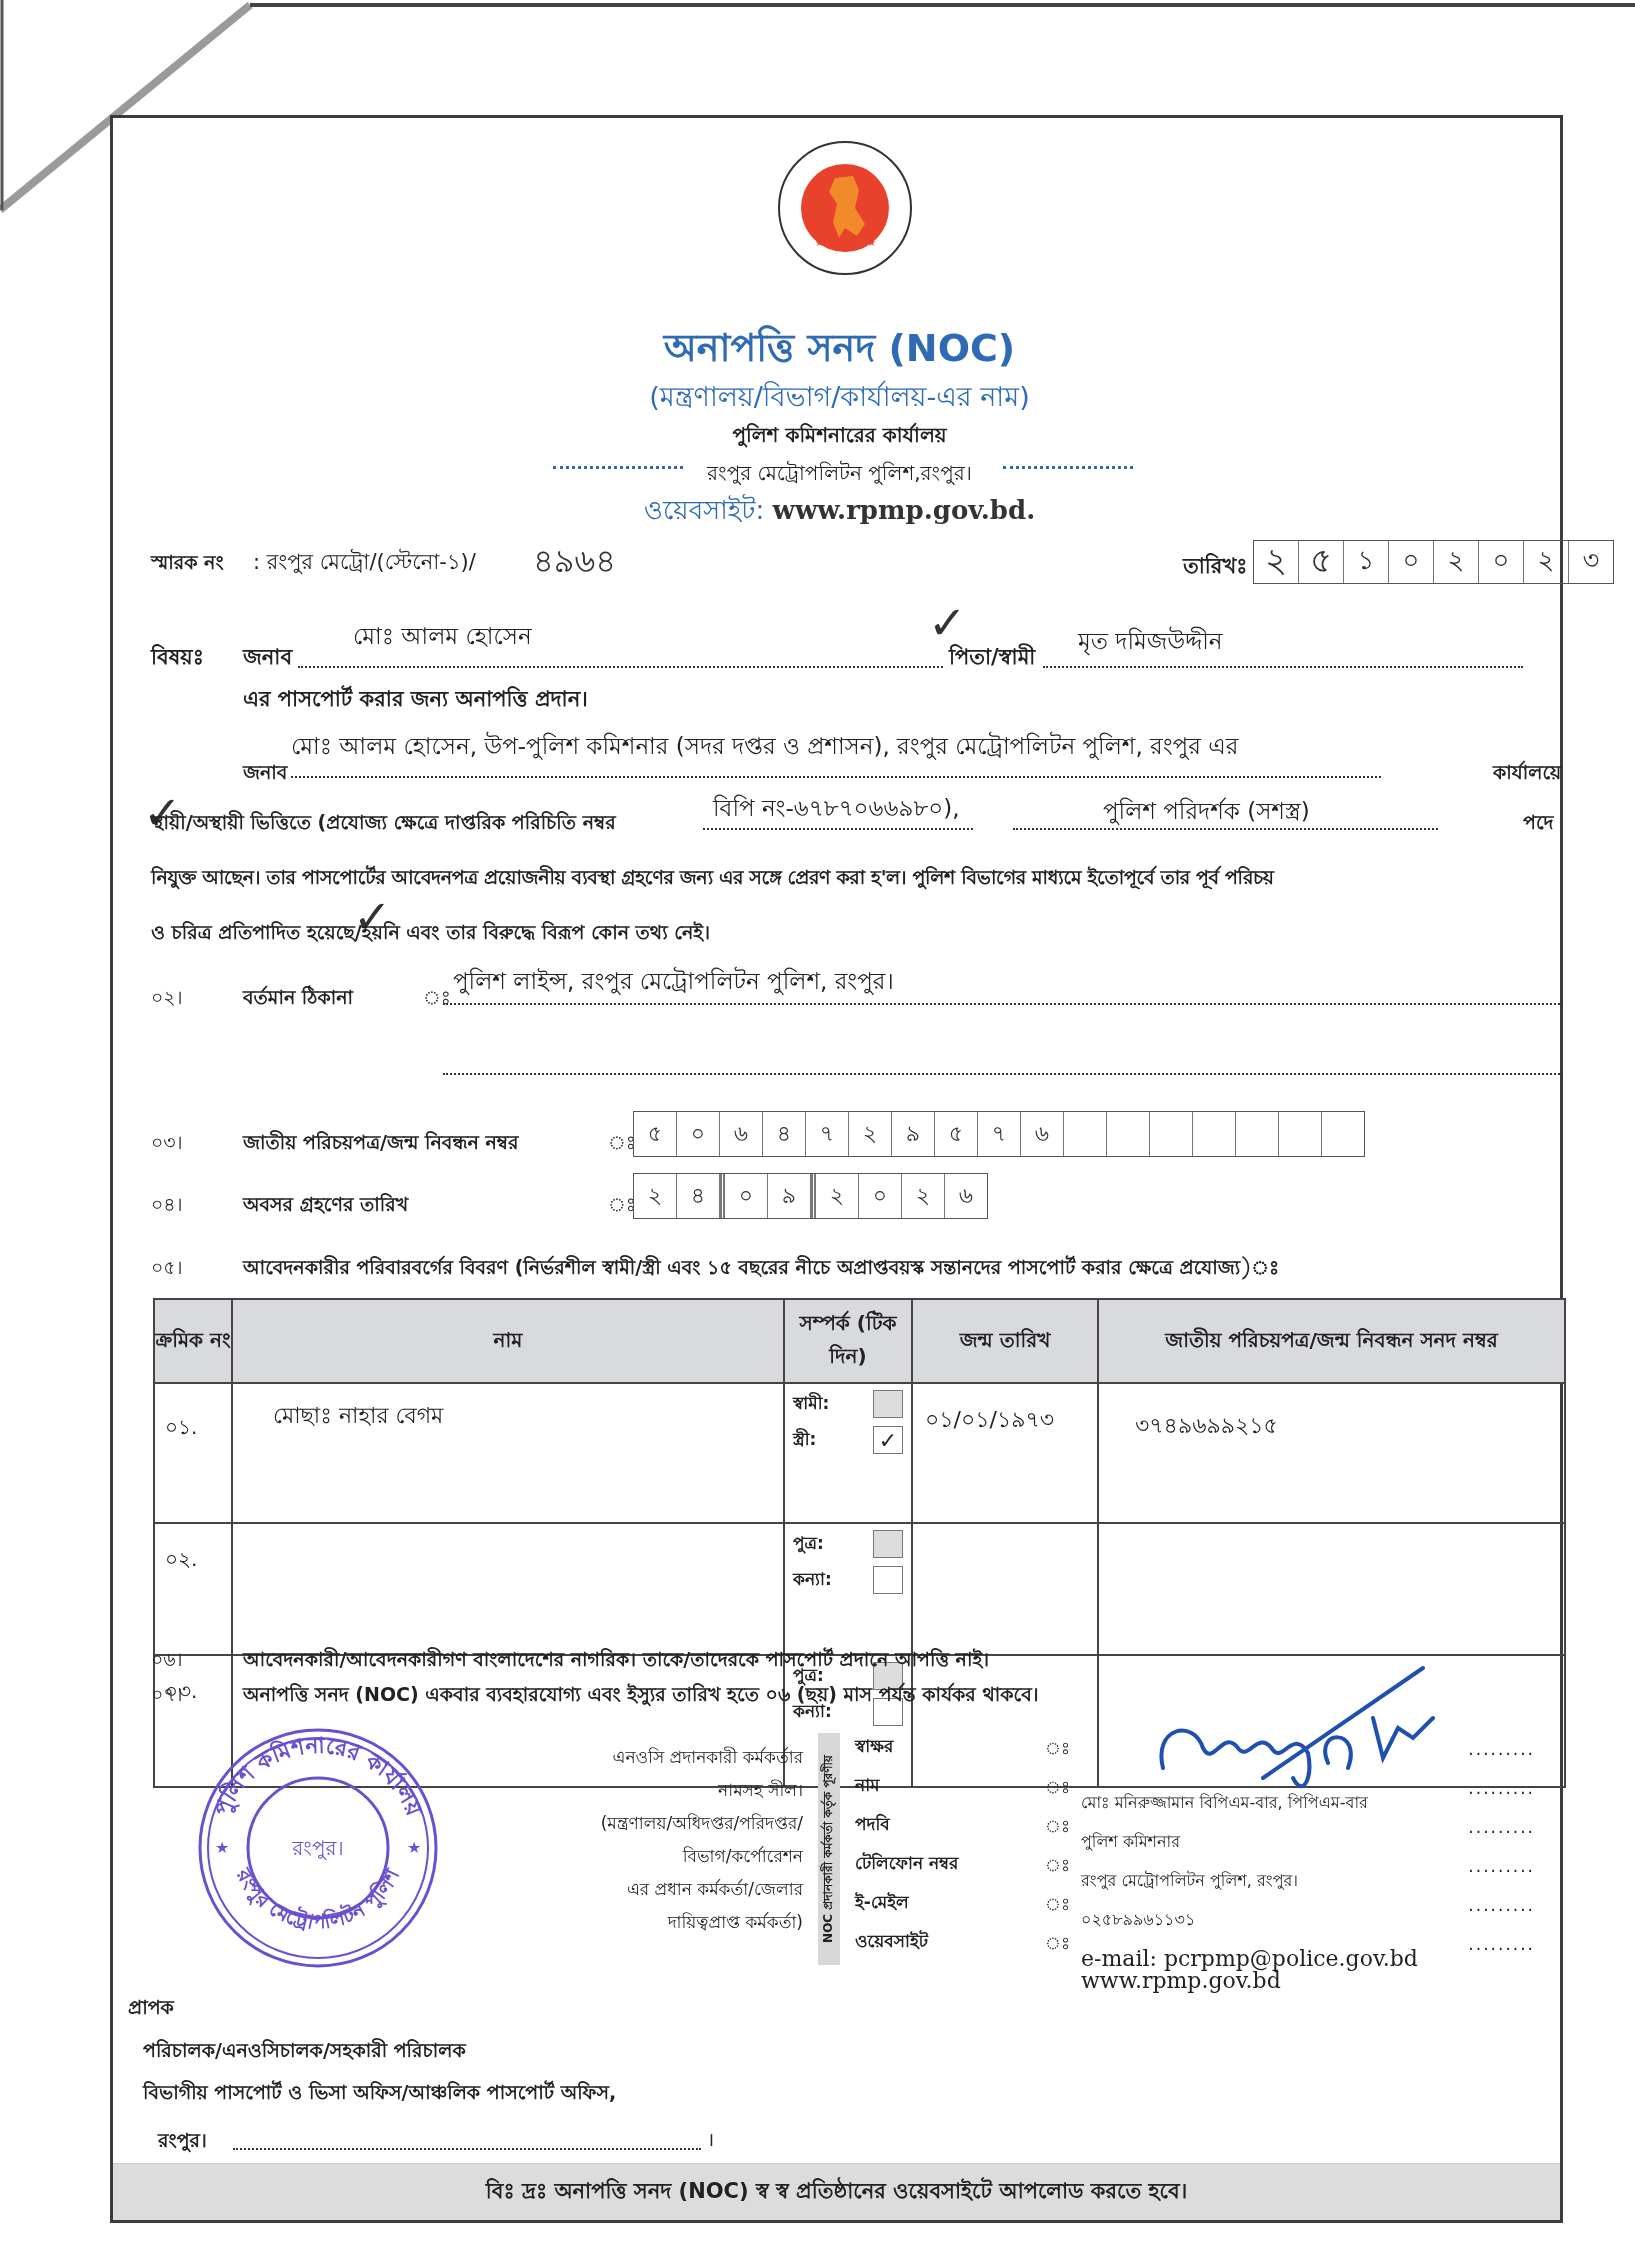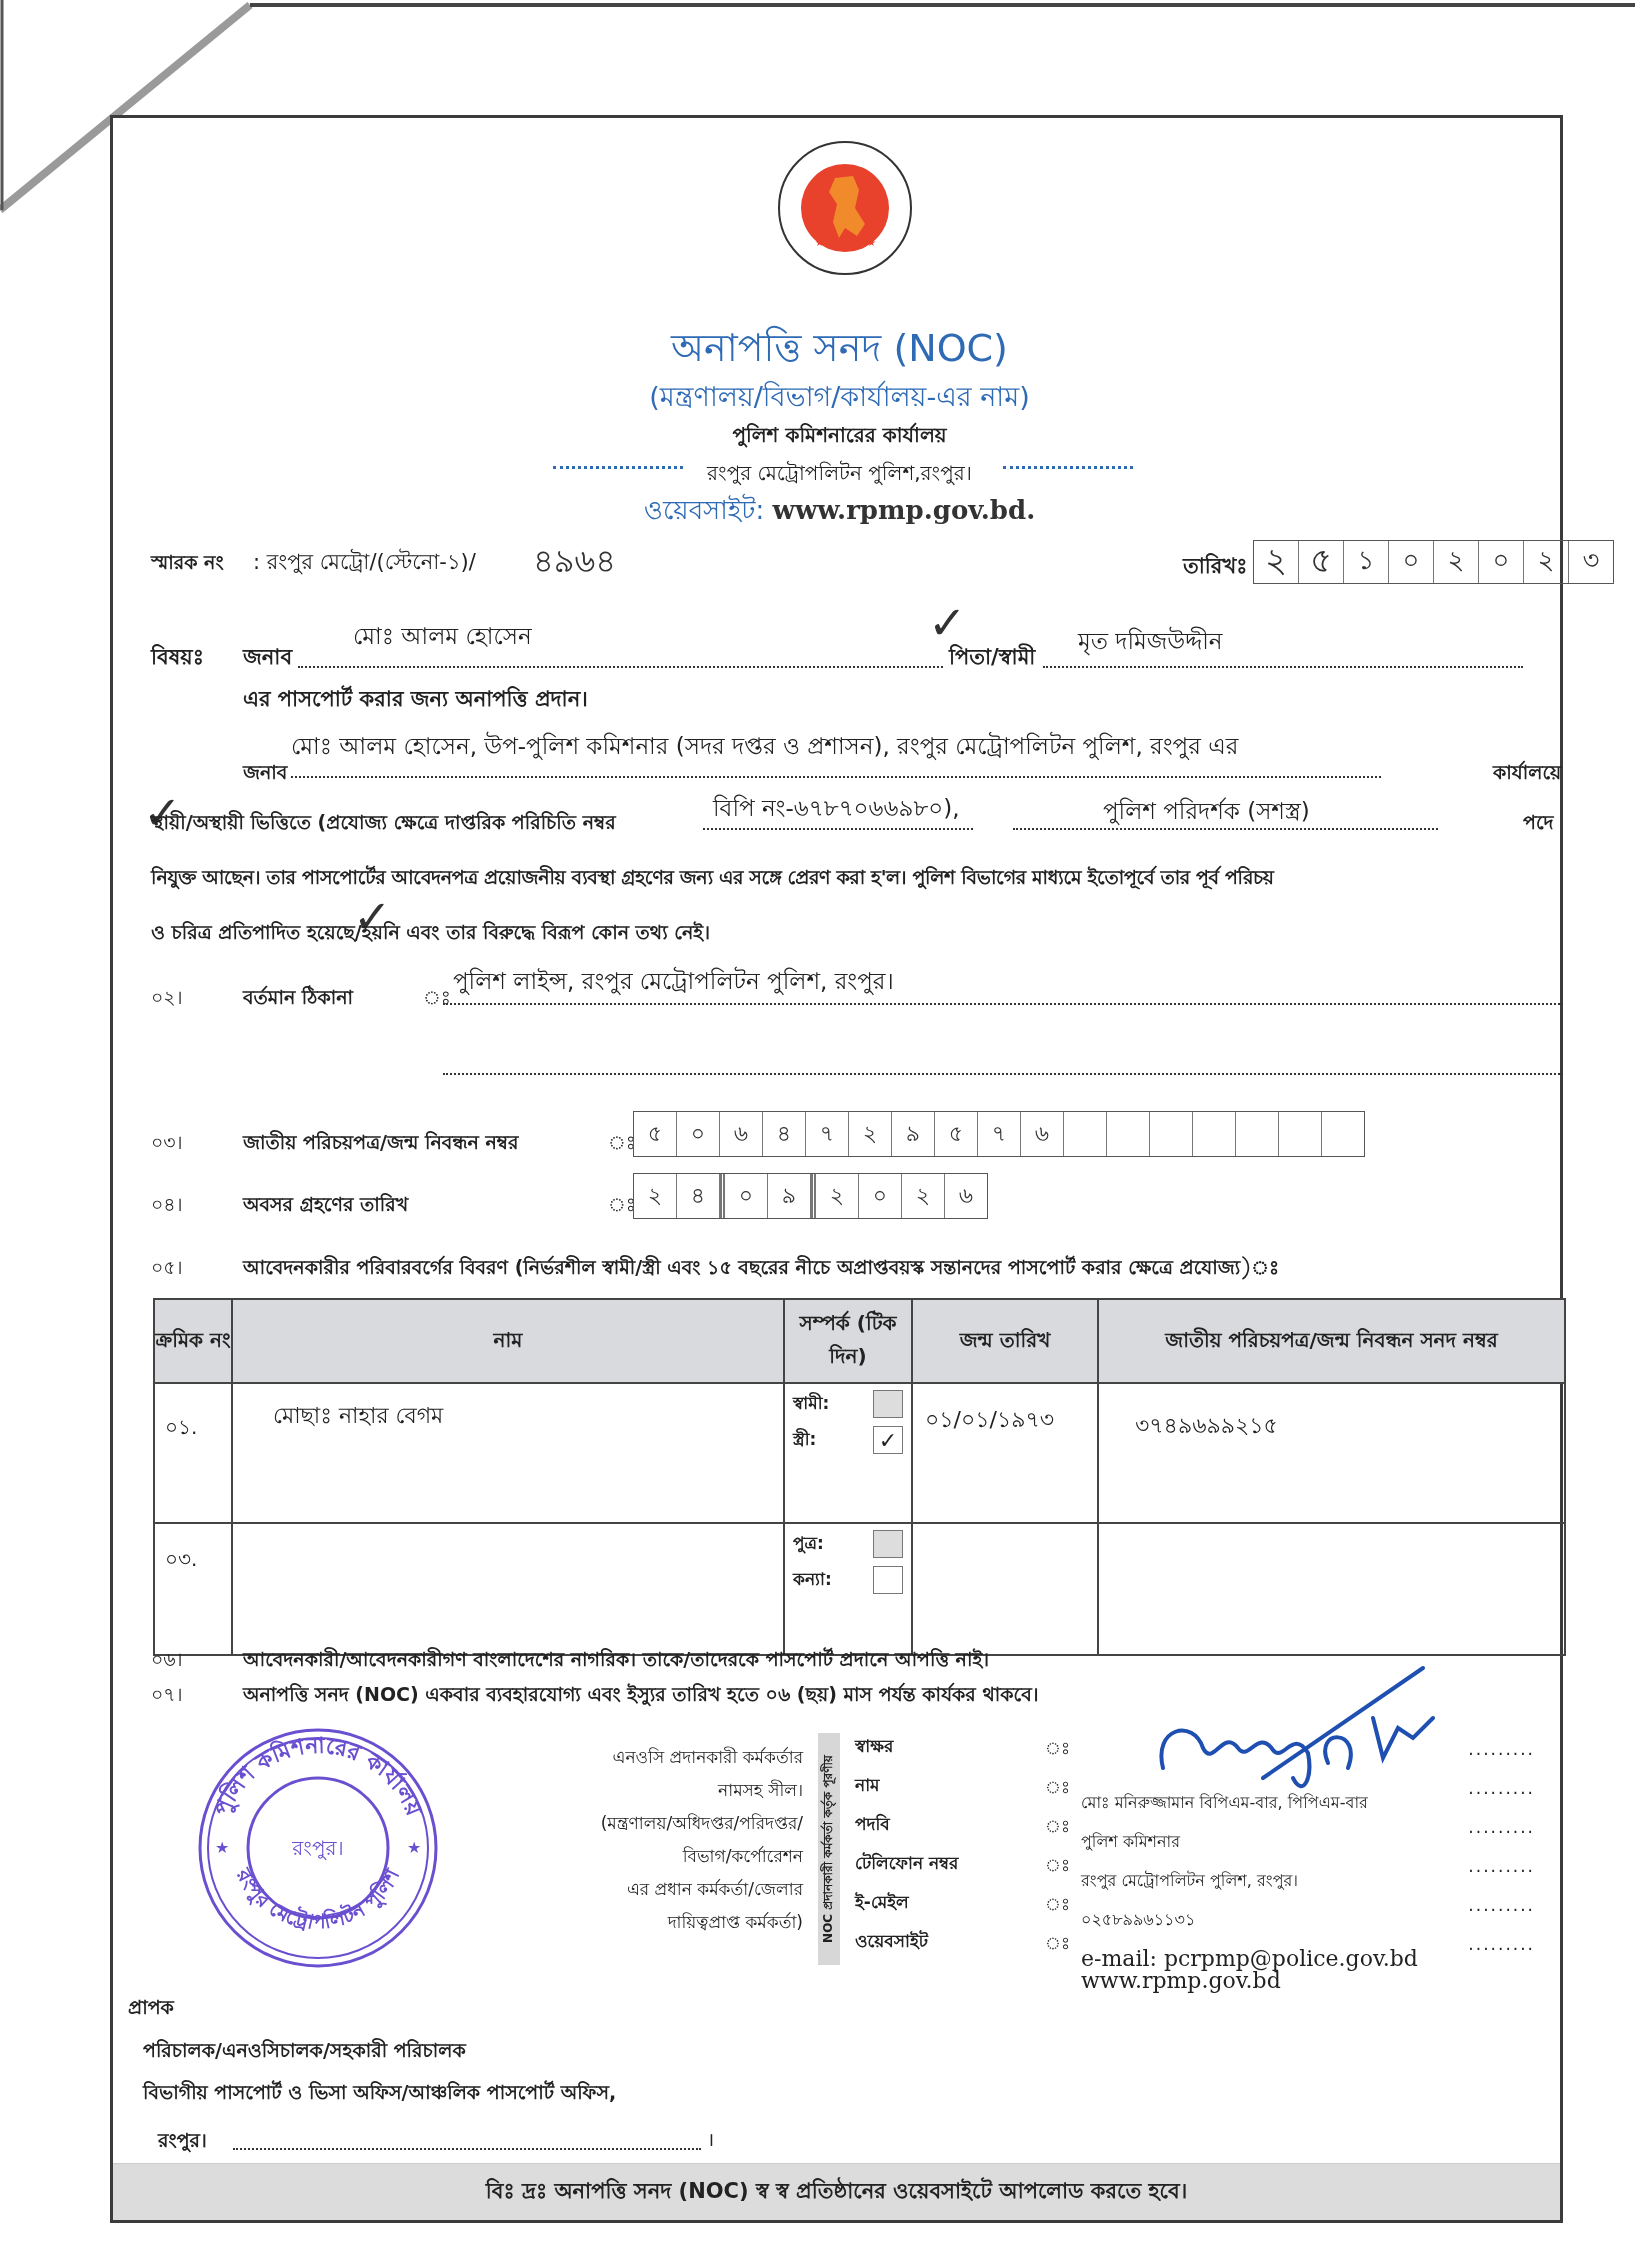--- a/index.html
+++ b/index.html
@@ -7,21 +7,21 @@
          font-family:"DejaVu Sans", sans-serif; color:#222; }
   .fold { position:absolute; left:0; top:0; width:1635px; height:260px; pointer-events:none; }
   .page { position:absolute; left:110px; top:115px; width:1453px; height:2108px;
           border:3px solid #3b3b3b; box-sizing:border-box; background:#fff; }
   .abs { position:absolute; }
   .blue { color:#2f6bb5; }
   .dots { border-bottom:2px dotted #333; position:absolute; height:0; }
   .hand { color:#333; }
   
   .emblem { position:absolute; left:662px; top:20px; width:140px; height:140px; }
-  .title1 { left:0; width:1453px; top:200px; text-align:center; font-size:38px; font-weight:normal; }
+  .title1 { left:0; width:1453px; top:200px; text-align:center; font-size:38px; font-weight:bold; }
   .title2 { left:0; width:1453px; top:258px; text-align:center; font-size:27px; }
   .title3 { left:0; width:1453px; top:302px; text-align:center; font-size:20px; font-weight:bold; }
   .title4 { left:0; width:1453px; top:340px; text-align:center; font-size:20px; }
   .title5 { left:0; width:1453px; top:372px; text-align:center; font-size:26px; }
   .title5 .url { color:#333; font-family:"DejaVu Serif", serif; font-weight:bold; }
   .t18 { font-size:19px; }
   .t20 { font-size:21px; }
   .t22 { font-size:23px; }
   .bold { font-weight:bold; }
   .digitbox { position:absolute; display:flex; border:1.5px solid #555; }
@@ -206,20 +206,38 @@
               <div class="r">
                 <span>স্ত্রী:</span>
                 <span class="cb white">✓</span>
               </div>
             </div>
           </td>
           <td style="padding:18px 12px; font-size:22px;">০১/০১/১৯৭৩</td>
           <td style="padding:24px 36px; font-size:22px;">৩৭৪৯৬৯৯২১৫</td>
         </tr>
         <tr>
+          <td style="padding:20px 10px; font-size:20px;">০২.</td>
+          <td style="padding:14px 40px; font-size:22px;"></td>
+          <td>
+            <div class="rel">
+              <div class="r">
+                <span>পুত্র:</span>
+                <span class="cb"></span>
+              </div>
+              <div class="r">
+                <span>কন্যা:</span>
+                <span class="cb white"></span>
+              </div>
+            </div>
+          </td>
+          <td style="padding:18px 12px; font-size:22px;"></td>
+          <td style="padding:24px 40px; font-size:22px;"></td>
+        </tr>
+        <tr>
           <td style="padding:20px 10px; font-size:20px;">০৩.</td>
           <td style="padding:14px 40px; font-size:22px;"></td>
           <td>
             <div class="rel">
               <div class="r">
                 <span>পুত্র:</span>
                 <span class="cb"></span>
               </div>
               <div class="r">
                 <span>কন্যা:</span>

